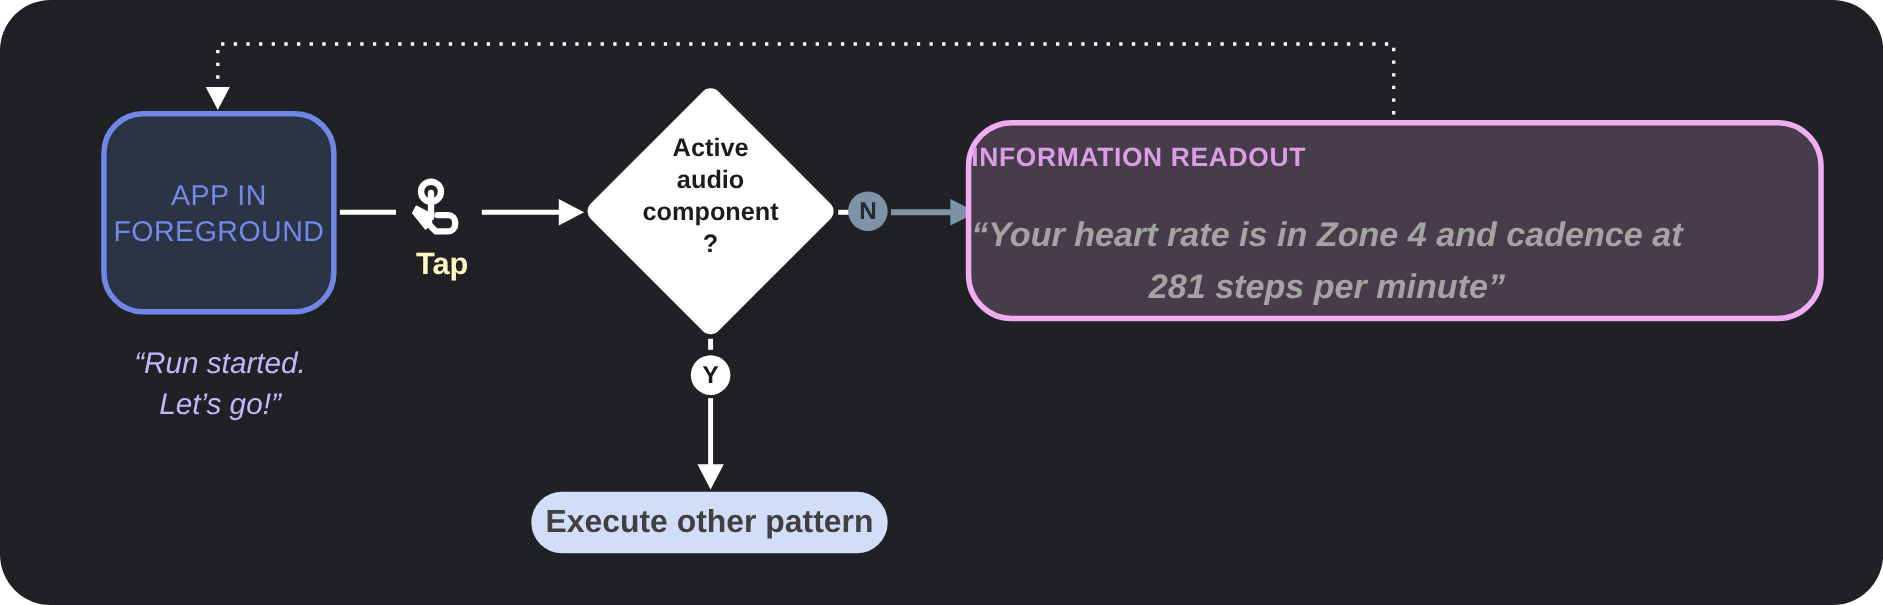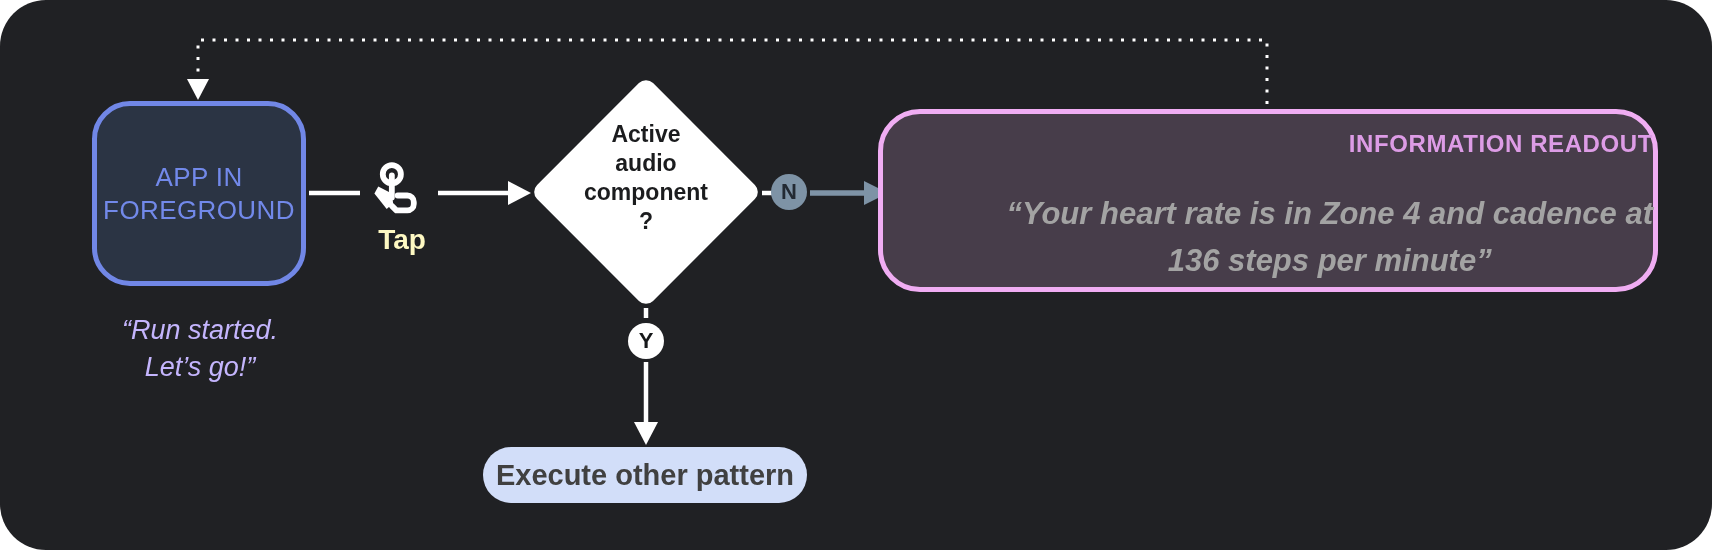--- a/index.html
+++ b/index.html
@@ -65,21 +65,21 @@
   .badge-no { left: 771px; top: 174px; background: #7e93a6; color: #232a33; }
   .badge-yes { left: 628px; top: 323px; background: #ffffff; color: #16181a; }
 
   
   .readout-card {
     position: absolute; left: 878px; top: 109px;
     width: 780px; height: 183px;
     background: #473d4a;
     border: 5px solid #f0adf3;
     border-radius: 42px;
-    display: flex; flex-direction: column; align-items: flex-end;
+    display: flex; flex-direction: column; align-items: flex-start;
     padding-top: 16px;
   }
   .readout-title {
     color: #dd9ce6; font-weight: 700; font-size: 24px; letter-spacing: 0.6px;
   }
   .readout-quote {
     margin-top: 32px; text-align: center;
     color: #a3a3a3; font-weight: 700; font-style: italic;
     font-size: 31px; line-height: 47px;
   }
@@ -145,20 +145,20 @@
       <div>?</div>
     </div>
 
     <div class="badge badge-no">N</div>
     <div class="badge badge-yes">Y</div>
 
     <div class="readout-card">
       <div class="readout-title">INFORMATION READOUT</div>
       <div class="readout-quote">
         <div>“Your heart rate is in Zone 4 and cadence at</div>
-        <div>136 steps per minute”</div>
+        <div>281 steps per minute”</div>
       </div>
     </div>
 
     <div class="execute-pill">Execute other pattern</div>
 
   </div>
 </div>
 
 </body></html>

